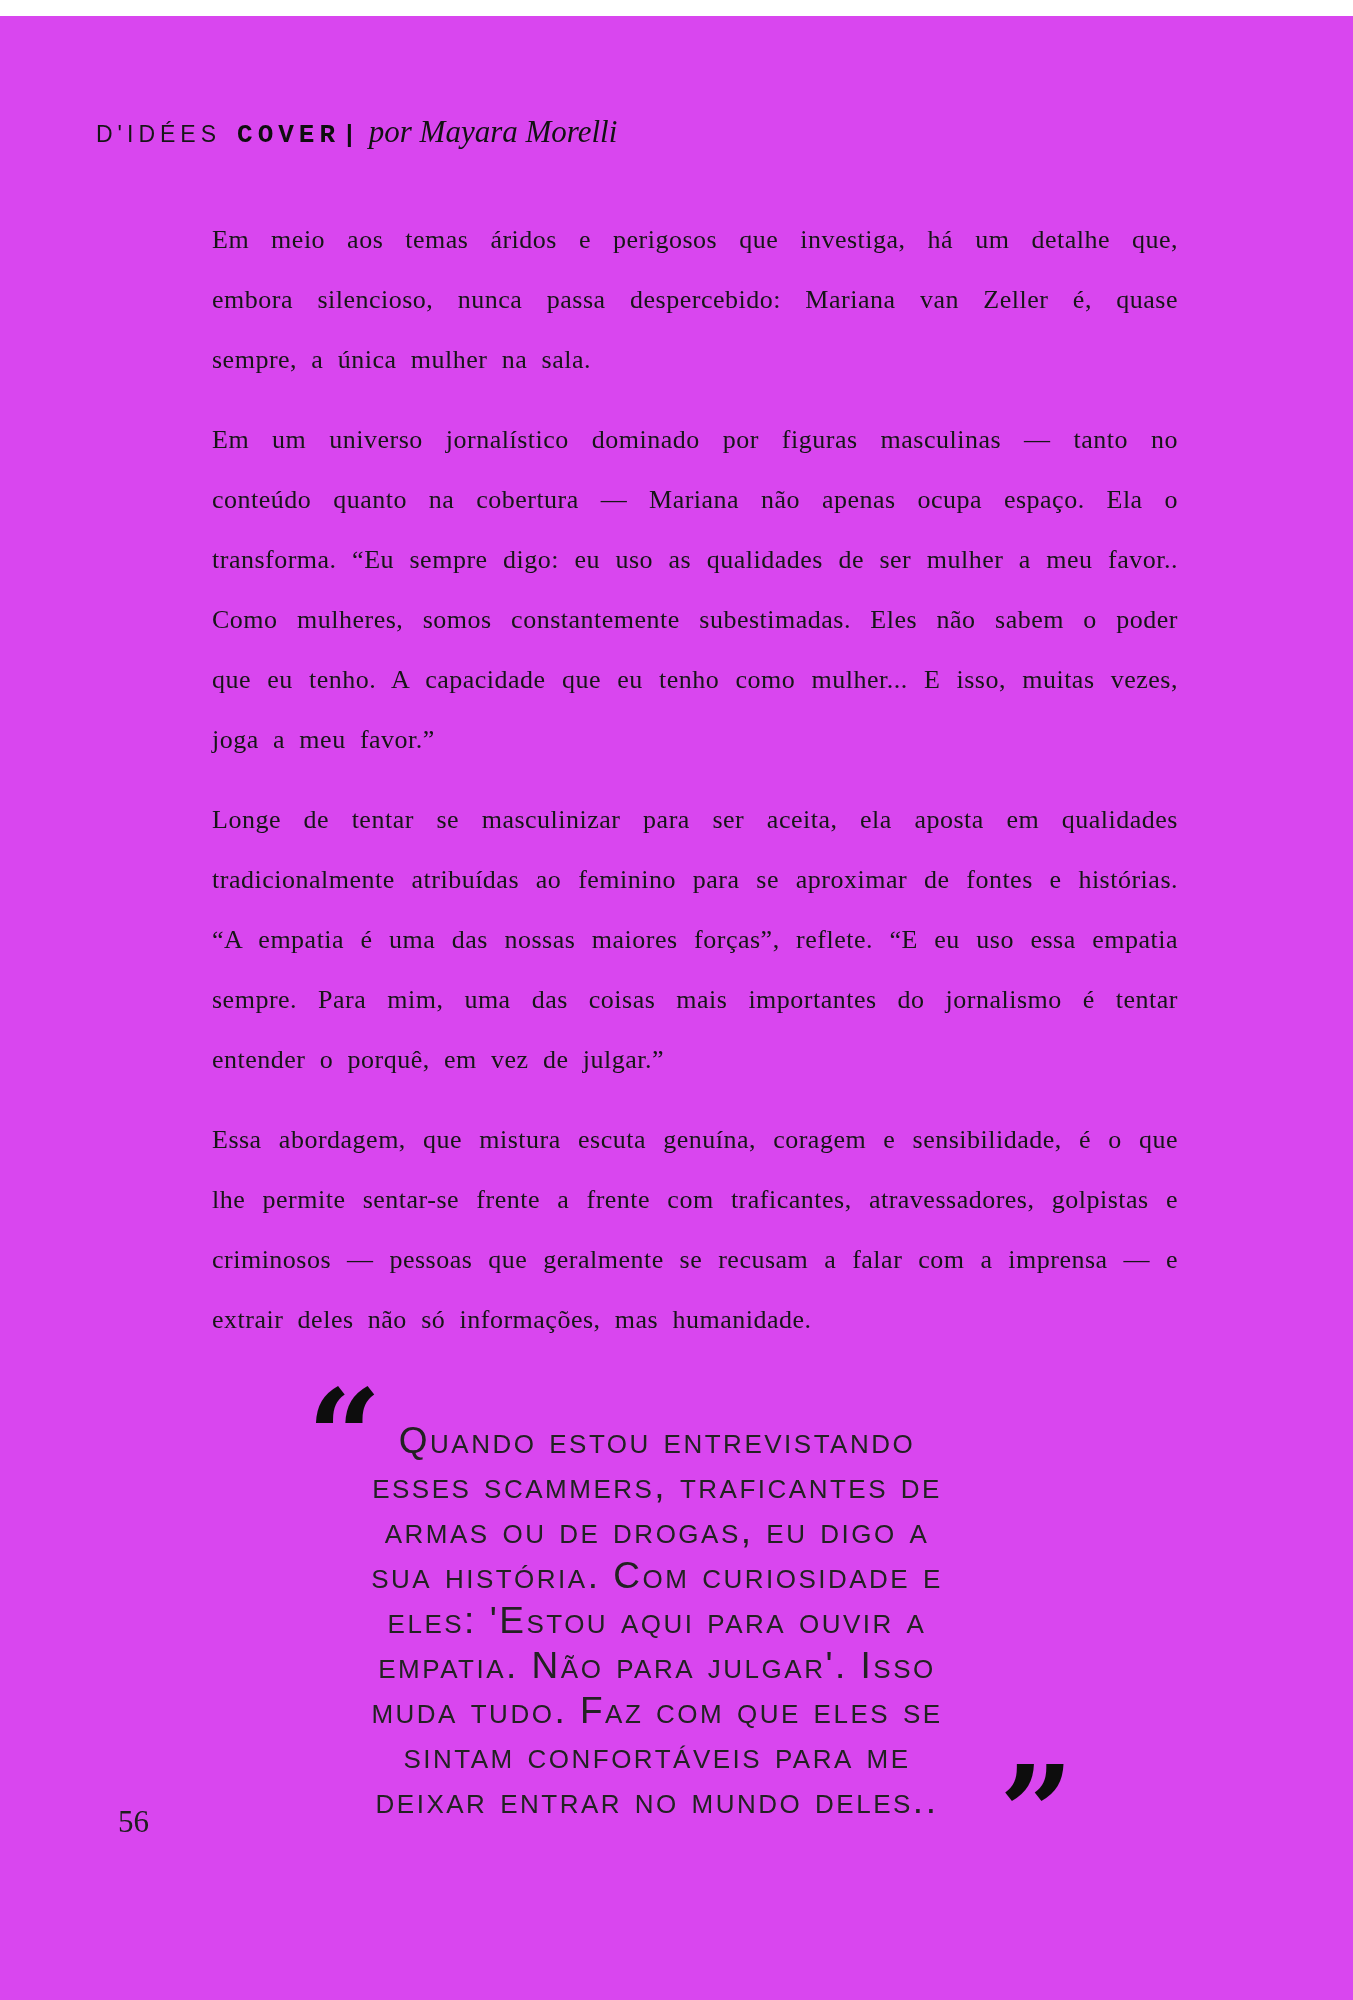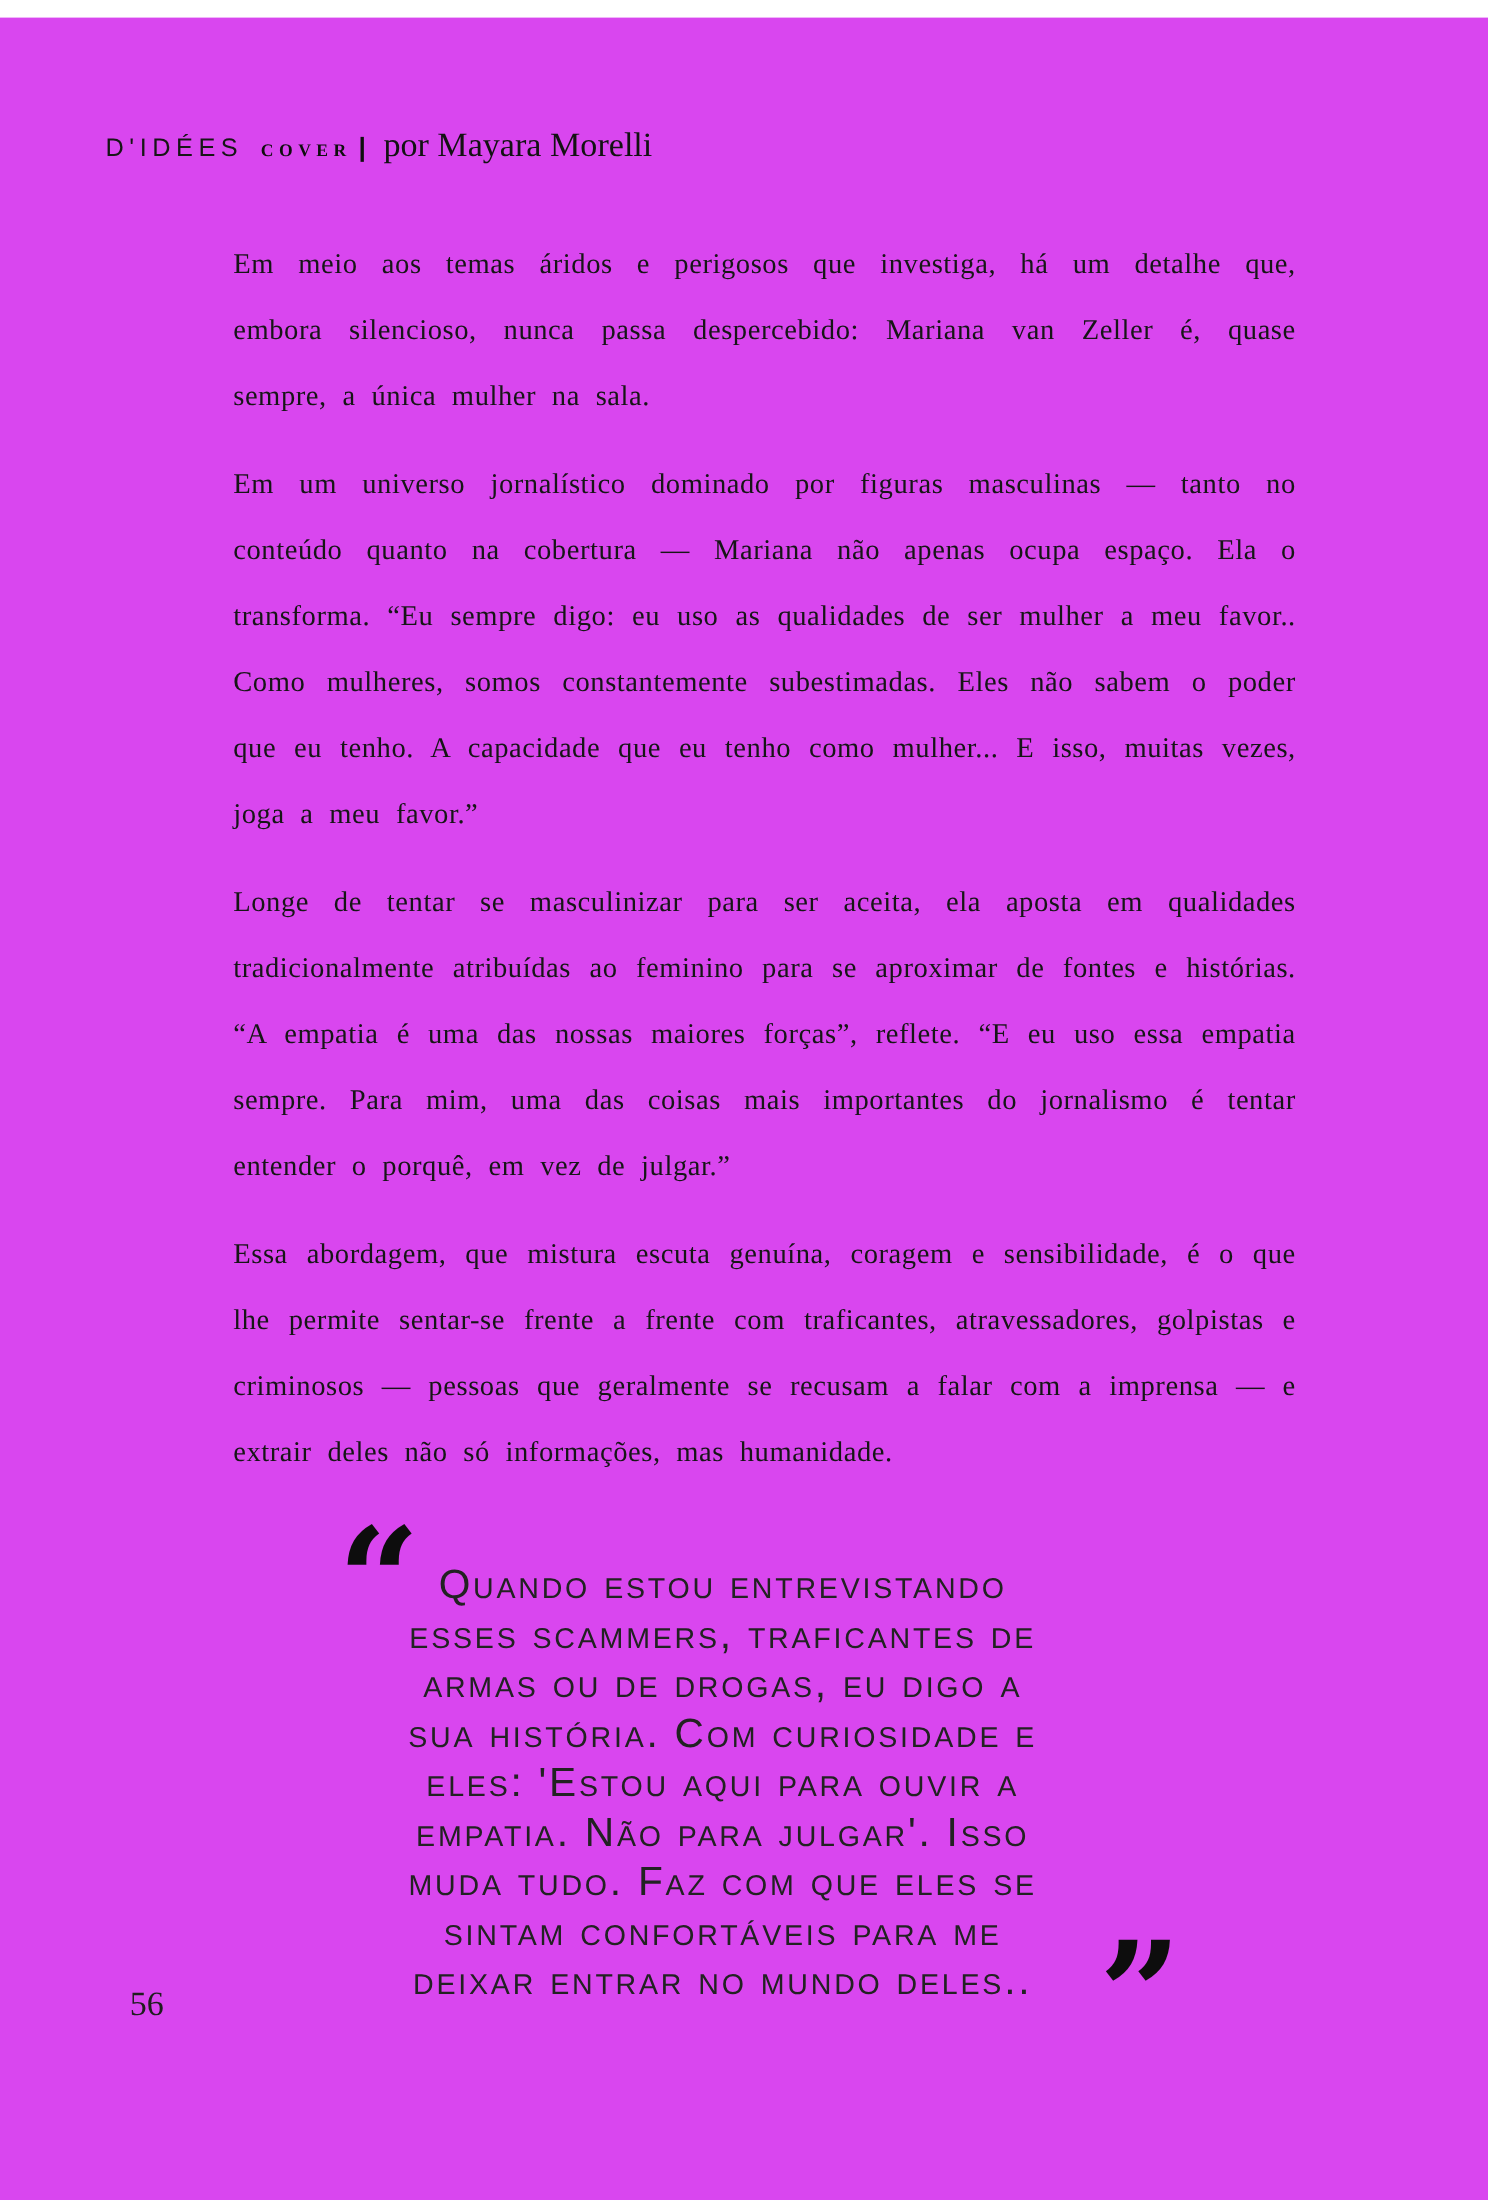--- a/index.html
+++ b/index.html
@@ -24,37 +24,38 @@
     white-space: nowrap;
   }
   .brand {
     font-family: "Liberation Sans", sans-serif;
     font-weight: 400;
     font-size: 23px;
     letter-spacing: 5px;
     color: #161616;
   }
   .section {
-    font-family: Liberation Serif, serif;
+    font-family: Liberation Mono, monospace;
     font-weight: 700;
-    font-size: 16px;
+    font-size: 26px;
     letter-spacing: 5px;
     margin-left: 16px;
     color: #0E0E0E;
   }
   .sep {
     font-family: "Liberation Sans", sans-serif;
     font-weight: 700;
     font-size: 24px;
     margin-left: 6px;
     margin-right: 16px;
     color: #0E0E0E;
   }
   .byline {
     font-family: "Liberation Serif", serif;
+    font-style: italic;
     font-size: 31px;
     color: #121212;
   }
 
   
   .article {
     position: absolute;
     left: 212px;
     top: 194px;
     width: 966px;

